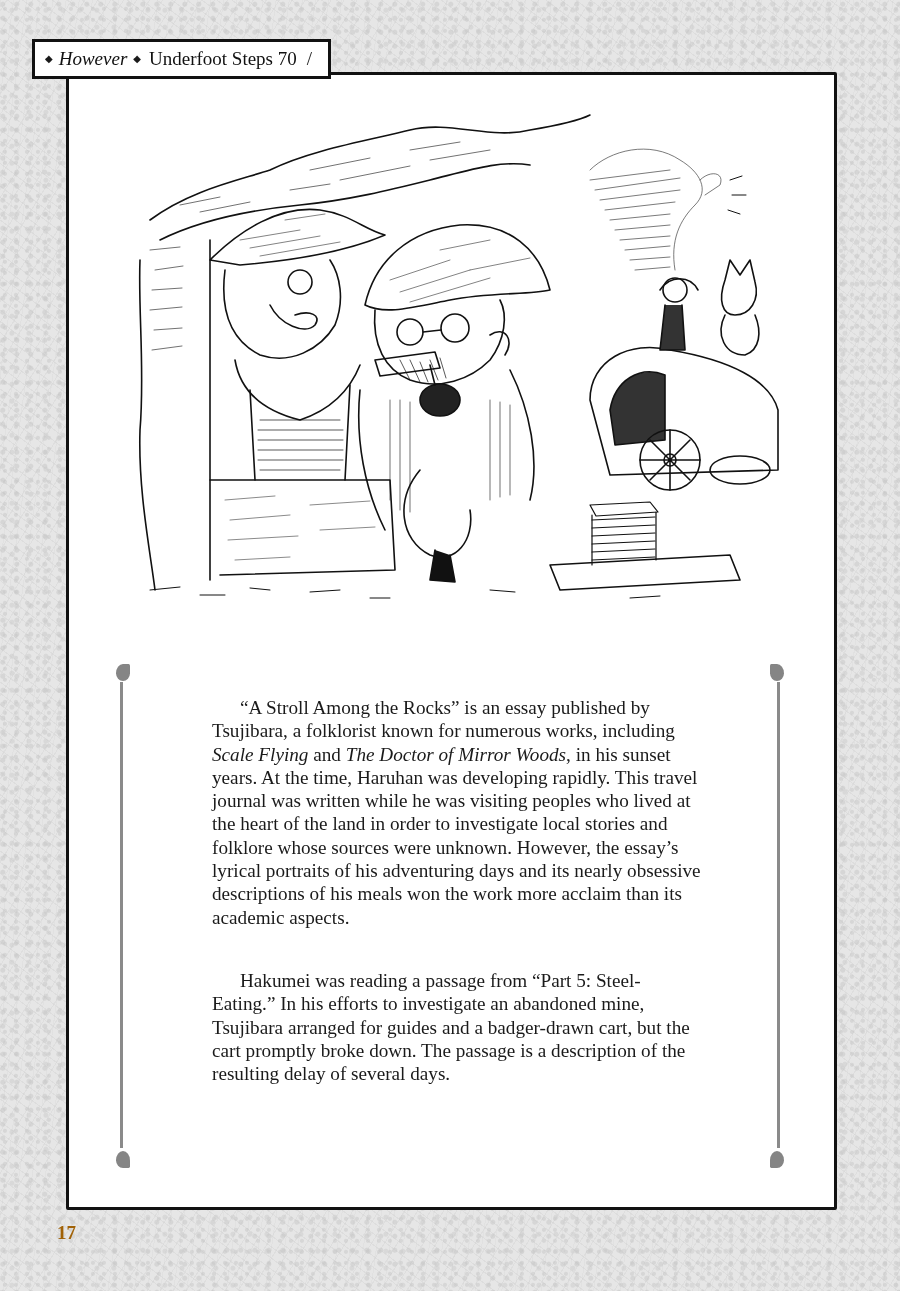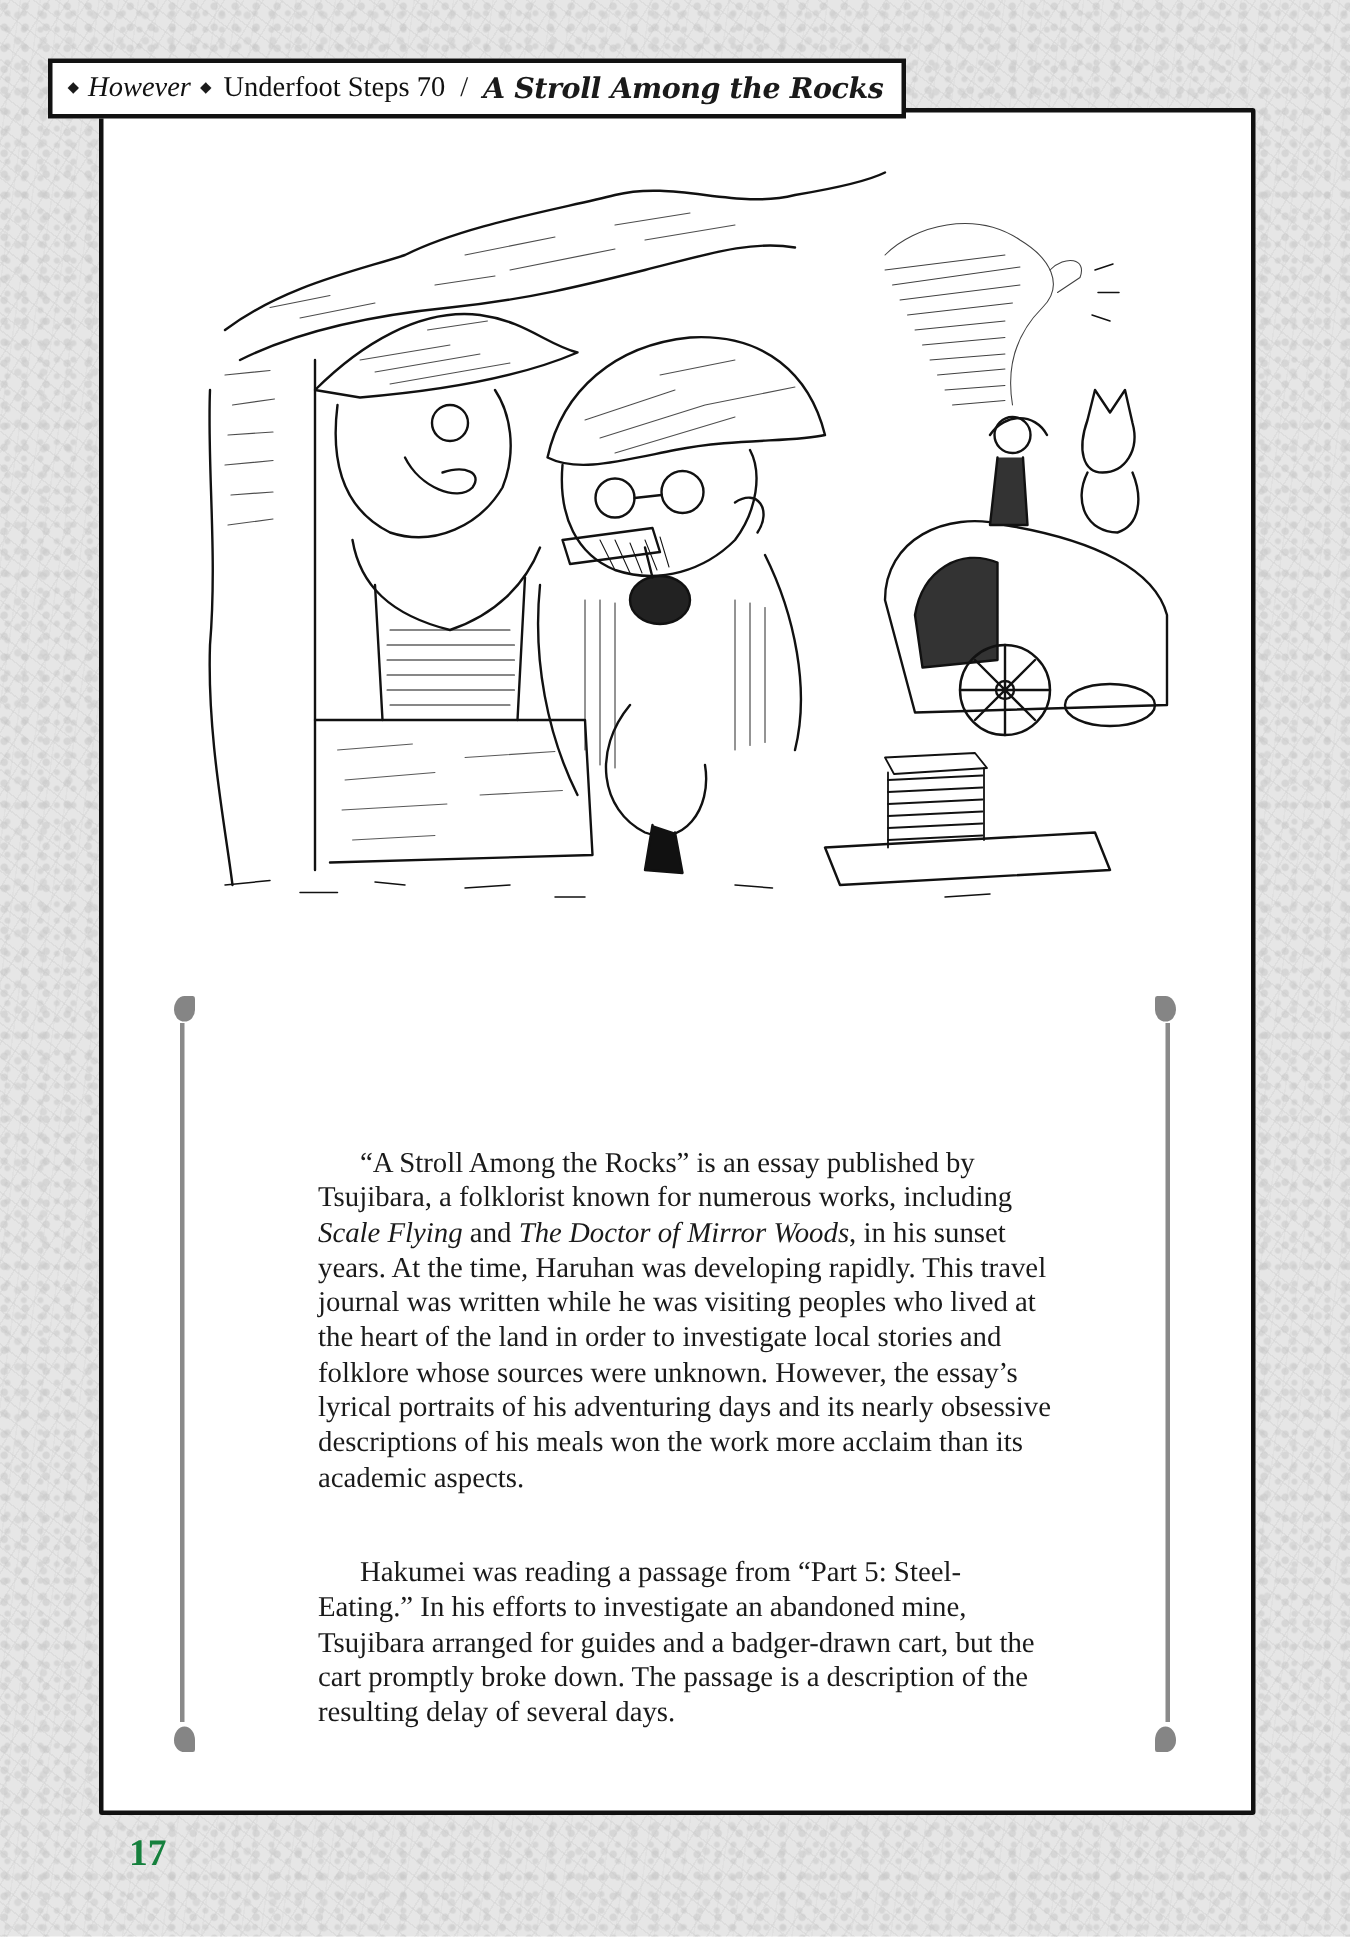--- a/index.html
+++ b/index.html
@@ -78,46 +78,45 @@
     background: #858585;
     border-radius: 50% 50% 50% 50% / 55% 55% 45% 45%;
   }
   .drop.tl { left: 4px; top: 4px; border-top-right-radius: 10%; }
   .drop.tr { right: 4px; top: 4px; border-top-left-radius: 10%; }
   .drop.bl { left: 4px; bottom: 2px; border-bottom-right-radius: 10%; }
   .drop.br { right: 4px; bottom: 2px; border-bottom-left-radius: 10%; }
 
   .body-text {
     position: absolute;
-    left: 212px; top: 764px;
+    left: 212px; top: 696px;
     width: 490px;
     font-size: 19.2px;
     line-height: 23.3px;
     color: #1a1a1a;
   }
   .body-text p { text-indent: 28px; }
   .body-text p + p { margin-top: 40px; }
   .body-text em { font-style: italic; }
 
   .page-number {
     position: absolute;
-    left: 86px; top: 1222px;
-    font-size: 25px; font-weight: bold; color: #15803d;
+    left: 57px; top: 1222px;
+    font-size: 19px; font-weight: bold; color: #a16207;
   }
 </style>
 </head>
 <body>
 
 <div class="header-tab">
   <span class="bullet">◆</span>
   <span class="col-label">However</span>
   <span class="bullet">◆</span>
   <span class="series">Underfoot Steps 70</span>
   <span class="slash">/</span>
-  <span class="title">A Stroll Among the Rocks</span>
 </div>
 
 <div class="frame"></div>
 
 <div class="illustration" aria-label="Pen-and-ink drawing: two small figures in hats peering over a rock ledge, one bearded with glasses and a pipe eating, a stack of flat food slices on a cloth, a broken cart with a wheel off, a small figure and a rabbit-like creature sitting on the cart, a roaring bear-like shadow in the background">
   <svg viewBox="0 0 670 500">
     <g fill="none" stroke="#111" stroke-width="1.6" stroke-linecap="round" stroke-linejoin="round">
 
       <path d="M40 110 C80 80 130 70 160 60 C200 40 260 30 300 20 C340 10 380 30 420 20 C450 15 470 10 480 5"></path>
       <path d="M50 130 C90 110 140 100 190 95 C240 90 280 80 320 70 C360 60 390 50 420 55"></path>

